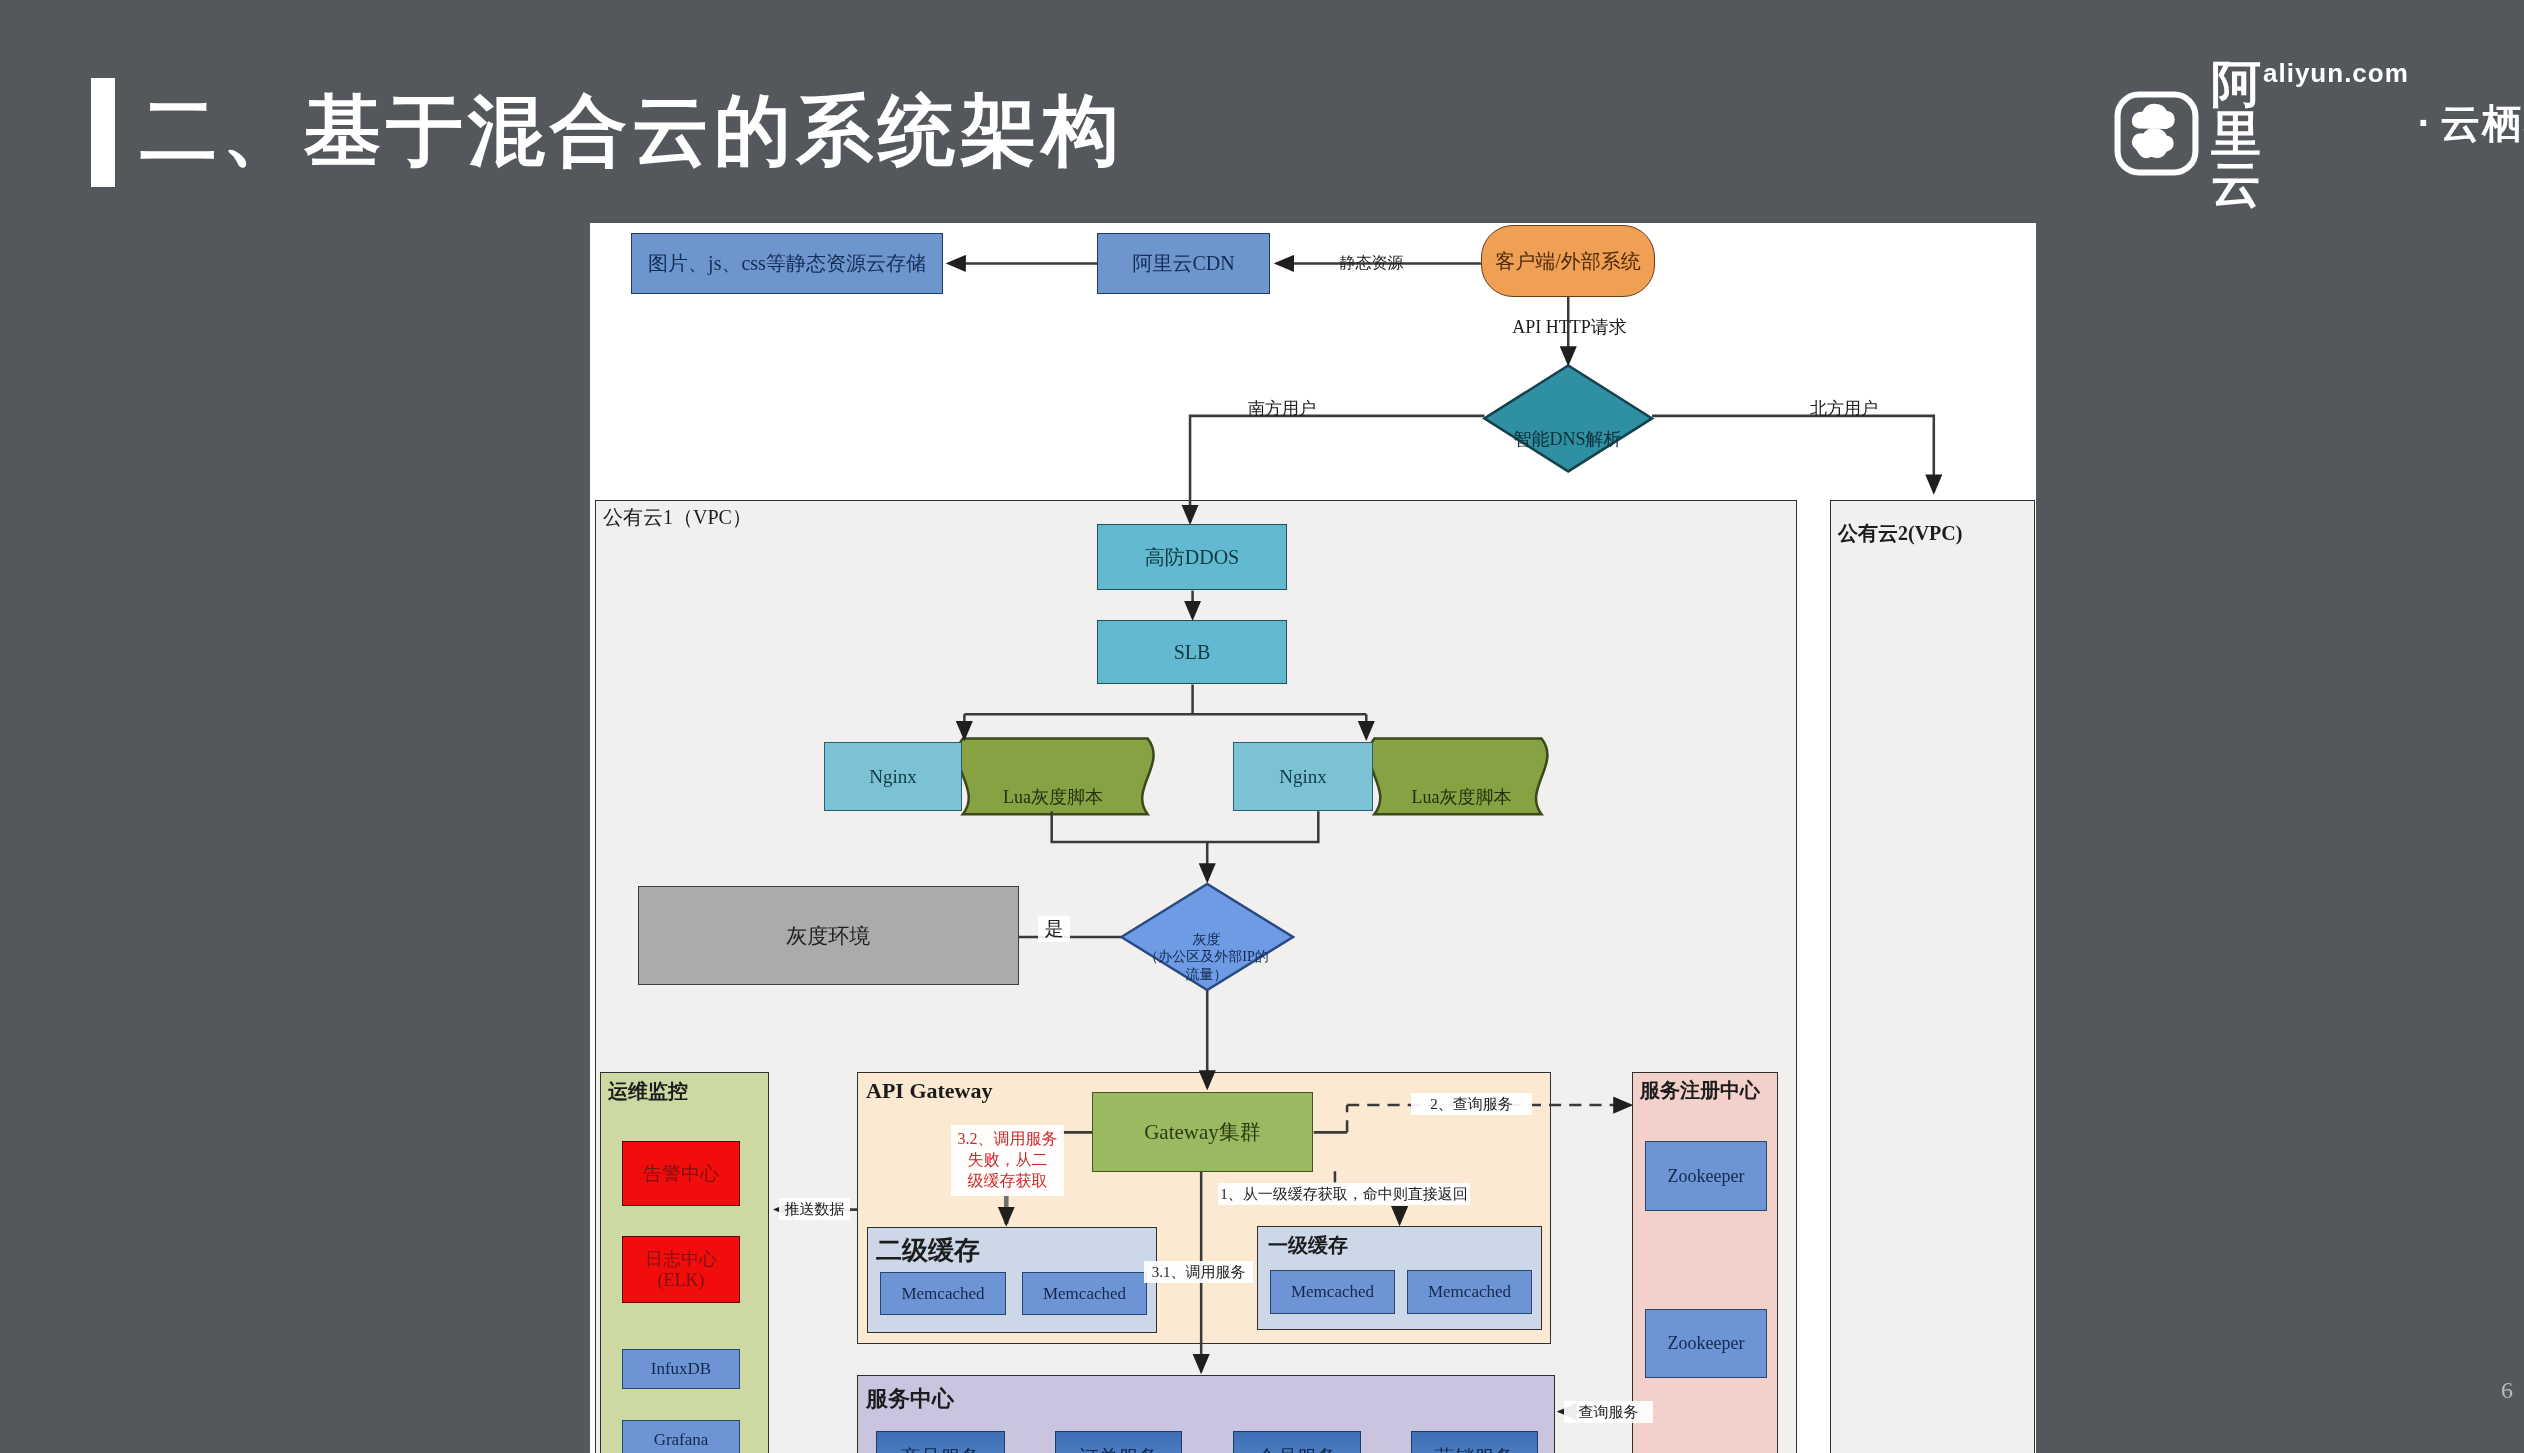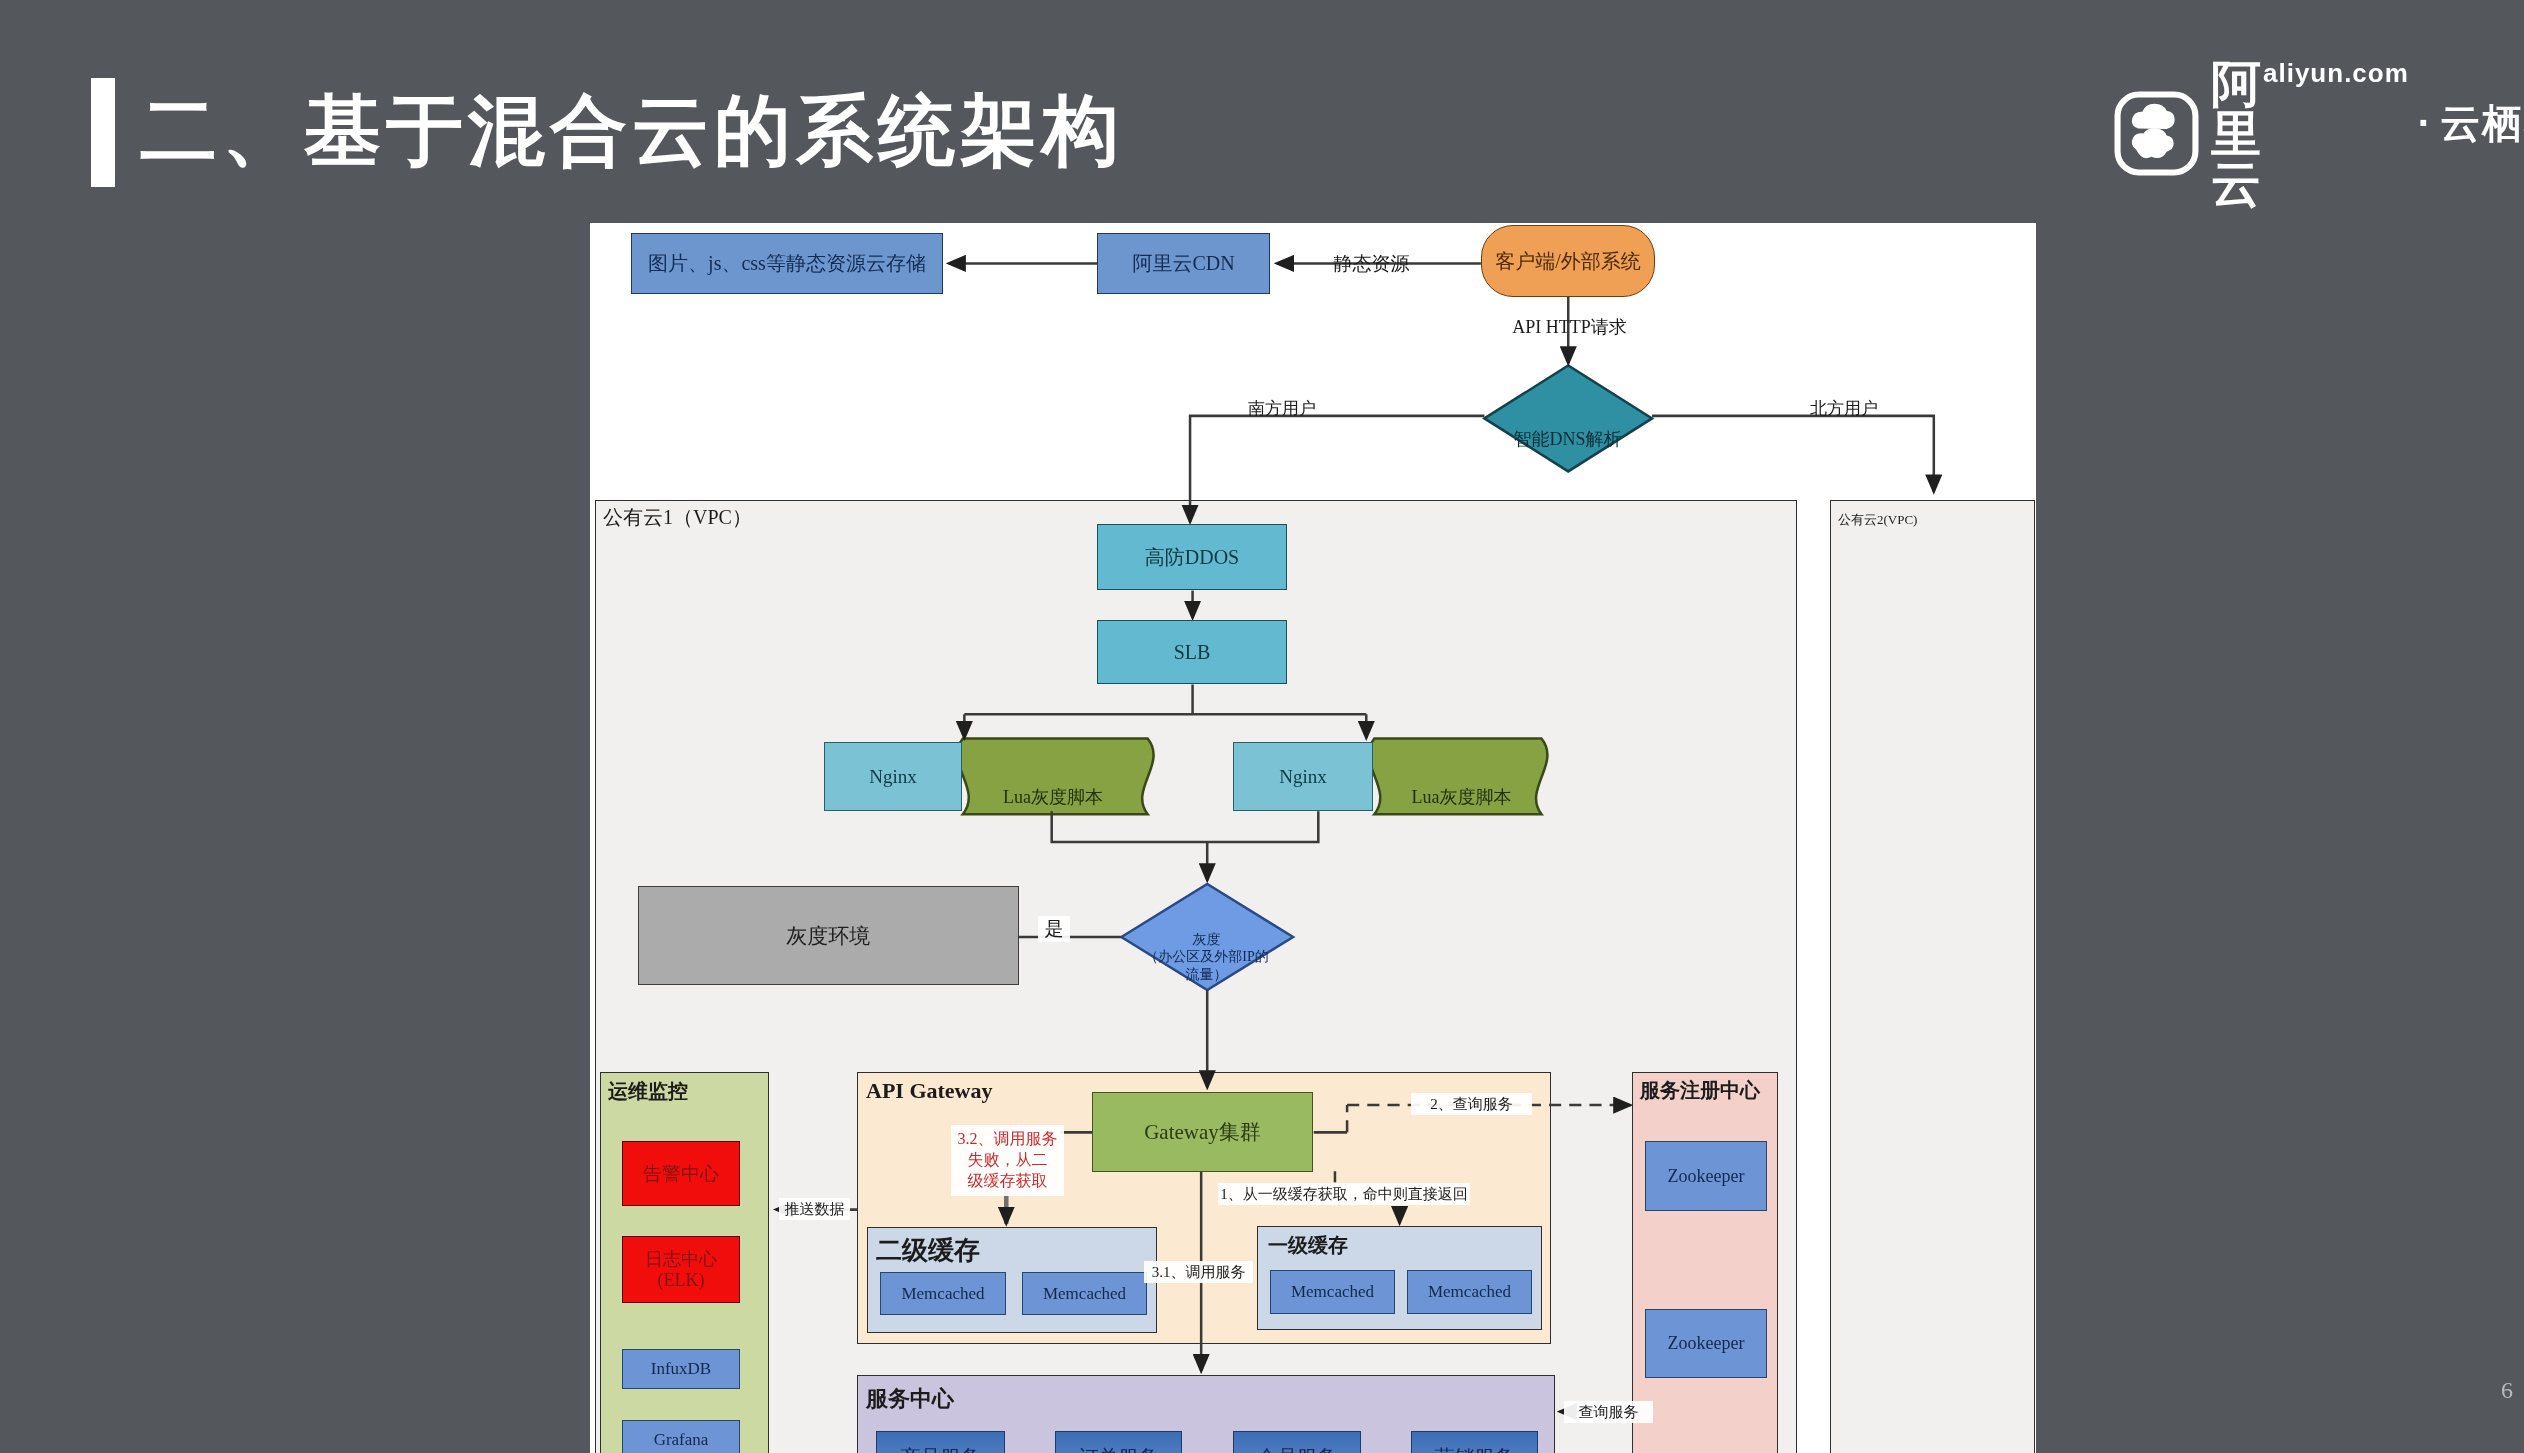--- a/index.html
+++ b/index.html
@@ -109,21 +109,21 @@
         <line x1="824" y1="1878" x2="824" y2="1982" stroke="#6f6f6f" stroke-width="9" marker-end="url(#ah)"></line>
       </g>
     </svg>
 
     <div class="node" style="left:41px;top:9.6px;width:312px;height:61px;background:#6e96ce;">图片、js、css等静态资源云存储</div>
     <div class="node" style="left:507px;top:9.6px;width:173px;height:61px;background:#6e96ce;">阿里云CDN</div>
     <div class="node" style="left:891px;top:2px;width:174px;height:72px;background:#f0a054;border-color:#6b3c0e;
                 border-radius:32px;color:#4d2a0a;">客户端/外部系统</div>
 
     <div class="plabel" style="left:13px;top:281px;font-size:20px;font-weight:400;">公有云1（VPC）</div>
-    <div class="plabel" style="left:1248px;top:288px;font-size:13px;font-weight:400;">公有云2(VPC)</div>
+    <div class="plabel" style="left:1248px;top:297px;font-size:20px;font-weight:700;">公有云2(VPC)</div>
 
     <div class="node" style="left:507px;top:301px;width:190px;height:66px;background:#63bad0;border-color:#1d4f5c;color:#0f3a44;">高防DDOS</div>
     <div class="node" style="left:507px;top:397px;width:190px;height:64px;background:#63bad0;border-color:#1d4f5c;color:#0f3a44;">SLB</div>
 
     <div class="node" style="left:234px;top:519px;width:138px;height:69px;background:#7cc2d5;border-color:#27606f;color:#0f3a44;font-size:19px;">Nginx</div>
     <div class="dtext" style="left:376px;top:516px;width:174px;height:76px;font-size:18px;color:#22300e;">Lua灰度脚本</div>
     <div class="node" style="left:643px;top:519px;width:140px;height:69px;background:#7cc2d5;border-color:#27606f;color:#0f3a44;font-size:19px;">Nginx</div>
     <div class="dtext" style="left:788px;top:516px;width:167px;height:76px;font-size:18px;color:#22300e;">Lua灰度脚本</div>
 
     <div class="dtext" style="left:902px;top:181px;width:151px;height:29px;font-size:18px;color:#0c2f37;">智能DNS解析</div>
@@ -164,21 +164,21 @@
     <div class="plabel" style="left:276px;top:1161px;font-size:22px;">服务中心</div>
     <div class="node" style="left:286px;top:1208px;width:129px;height:71px;background:linear-gradient(180deg,#3d6db4,#6c99d8);border-color:#1a3c6b;color:#0e2750;font-size:20px;align-items:flex-start;padding-top:12px;">商品服务</div>
     <div class="node" style="left:465px;top:1208px;width:127px;height:71px;background:linear-gradient(180deg,#3d6db4,#6c99d8);border-color:#1a3c6b;color:#0e2750;font-size:20px;align-items:flex-start;padding-top:12px;">订单服务</div>
     <div class="node" style="left:643px;top:1208px;width:128px;height:71px;background:linear-gradient(180deg,#3d6db4,#6c99d8);border-color:#1a3c6b;color:#0e2750;font-size:20px;align-items:flex-start;padding-top:12px;">会员服务</div>
     <div class="node" style="left:821px;top:1208px;width:127px;height:71px;background:linear-gradient(180deg,#3d6db4,#6c99d8);border-color:#1a3c6b;color:#0e2750;font-size:20px;align-items:flex-start;padding-top:12px;">营销服务</div>
 
     <div class="plabel" style="left:1050px;top:854px;font-size:20px;">服务注册中心</div>
     <div class="node" style="left:1055px;top:918px;width:122px;height:70px;background:#6d95d5;border-color:#27466d;color:#12294d;font-size:18px;">Zookeeper</div>
     <div class="node" style="left:1055px;top:1086px;width:122px;height:69px;background:#6d95d5;border-color:#27466d;color:#12294d;font-size:18px;">Zookeeper</div>
 
-    <div class="tag" style="left:731px;top:28px;width:101px;height:25px;font-size:19px;">静态资源</div>
+    <div class="tag" style="left:731px;top:28px;width:101px;height:25px;font-size:16px;">静态资源</div>
     <div class="tag" style="left:909px;top:91px;width:141px;height:25px;font-size:18px;">API HTTP请求</div>
     <div class="tag" style="left:645px;top:174px;width:94px;height:23px;font-size:17px;">南方用户</div>
     <div class="tag" style="left:1207px;top:174px;width:94px;height:23px;font-size:17px;">北方用户</div>
     <div class="tag whitebg" style="left:448px;top:693px;width:32px;height:26px;font-size:19px;">是</div>
     <div class="tag whitebg" style="left:189px;top:975px;width:71px;height:22px;font-size:15px;">推送数据</div>
     <div class="tag whitebg" style="left:628px;top:960px;width:252px;height:22px;font-size:15px;">1、从一级缓存获取，命中则直接返回</div>
     <div class="tag whitebg" style="left:554px;top:1038px;width:109px;height:22px;font-size:15px;">3.1、调用服务</div>
     <div class="tag whitebg" style="left:821px;top:870px;width:121px;height:22px;font-size:15px;">2、查询服务</div>
     <div class="tag whitebg" style="left:974px;top:1178px;width:89px;height:22px;font-size:15px;">查询服务</div>
   </div>

